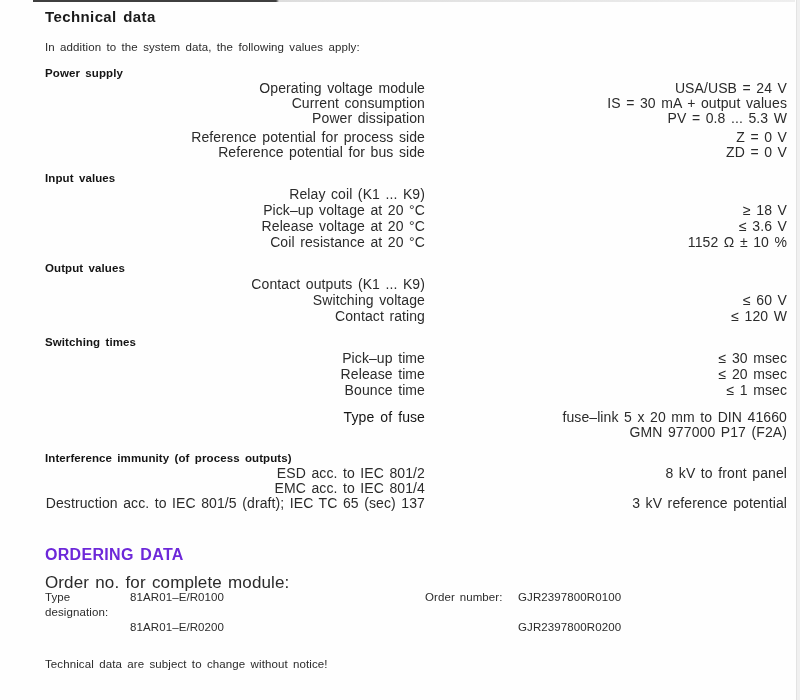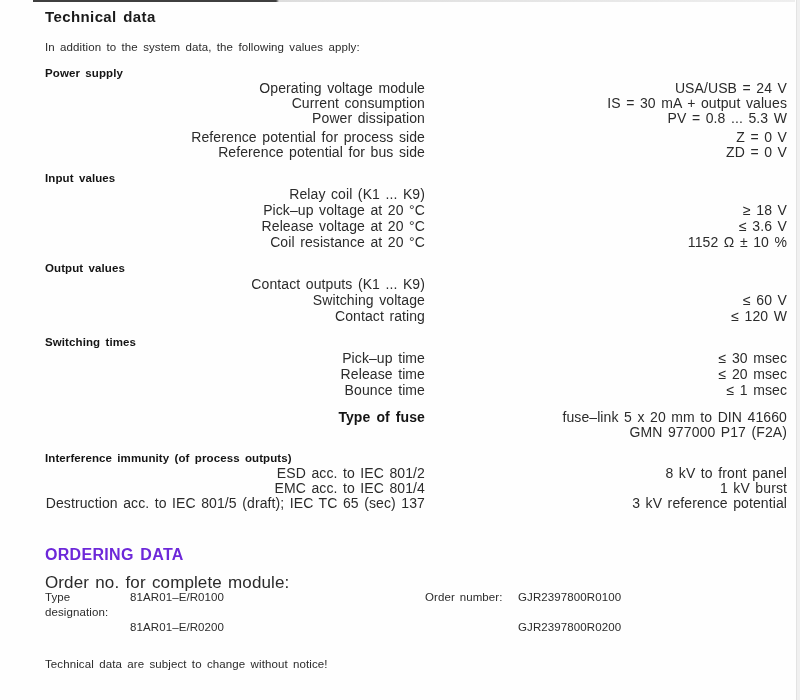--- a/index.html
+++ b/index.html
@@ -17,21 +17,21 @@
   }
   .content{position:absolute;top:8px;left:45px;width:742px;}
   .doc-title{font-size:15px;font-weight:bold;letter-spacing:.4px;line-height:18px;color:#1a1a1a;word-spacing:2px;}
   .intro{margin-top:14px;font-size:11.5px;line-height:15px;word-spacing:2px;letter-spacing:.1px;}
   .sec-heading{margin-top:11px;font-size:11.5px;font-weight:bold;line-height:15px;color:#141414;word-spacing:2px;letter-spacing:.1px;}
   .row{display:grid;grid-template-columns:380px 1fr;font-size:14px;line-height:15px;letter-spacing:.1px;word-spacing:1.5px;text-align:right;}
   .rows-wide .row{line-height:16px;}
   .gap-above{margin-top:4px;}
   .cell{display:block;}
   .fuse-block{margin-top:12px;}
-  .fuse-block .label{font-weight:bold;color:#141414;word-spacing:2px;}
+  .fuse-block .label{font-weight:normal;color:#141414;word-spacing:2px;}
   .line{display:block;}
   .ordering-heading{margin-top:36px;font-size:16px;font-weight:bold;letter-spacing:.3px;line-height:16px;color:#6d28d9;word-spacing:2px;}
   .ordering-intro{margin-top:12px;font-size:17px;line-height:15px;word-spacing:1.5px;letter-spacing:.1px;}
   .ordering-row{display:grid;grid-template-columns:85px 295px 93px 1fr;font-size:11.5px;line-height:15px;letter-spacing:.1px;word-spacing:1.5px;}
   .footer{margin-top:22px;font-size:11.5px;line-height:15px;word-spacing:2px;letter-spacing:.1px;}
 </style>
 </head>
 <body>
 
 <div class="page">
@@ -131,21 +131,20 @@
     </div>
 
     <div>
       <div class="sec-heading">Interference immunity (of process outputs)</div>
       <div class="row">
         <span class="cell label">ESD acc. to IEC 801/2</span>
         <span class="cell value">8 kV to front panel</span>
       </div>
       <div class="row">
         <span class="cell label">EMC acc. to IEC 801/4</span>
-        <span class="cell value">1 kV burst</span>
       </div>
       <div class="row">
         <span class="cell label">Destruction acc. to IEC 801/5 (draft); IEC TC 65 (sec) 137</span>
         <span class="cell value">3 kV reference potential</span>
       </div>
     </div>
 
     <div>
       <div class="ordering-heading">ORDERING DATA</div>
       <div class="ordering-intro">Order no. for complete module:</div>

